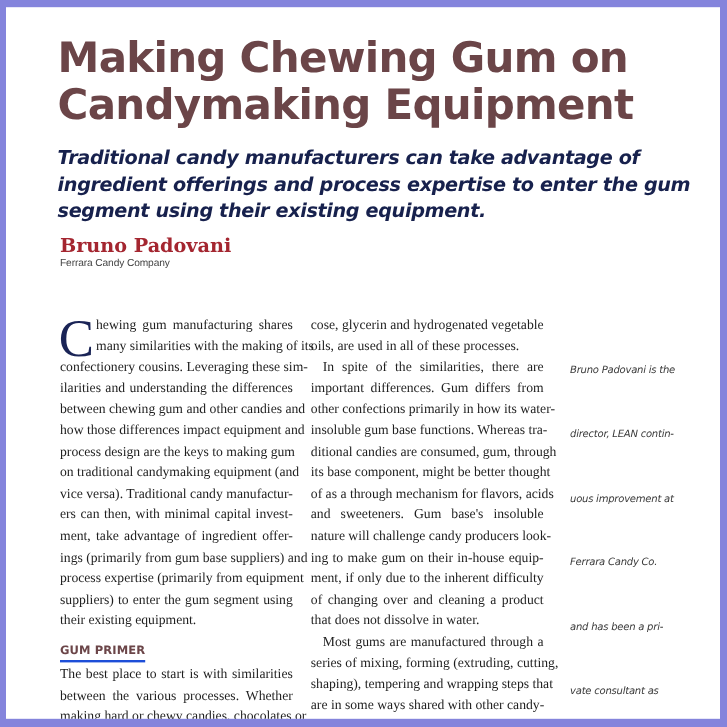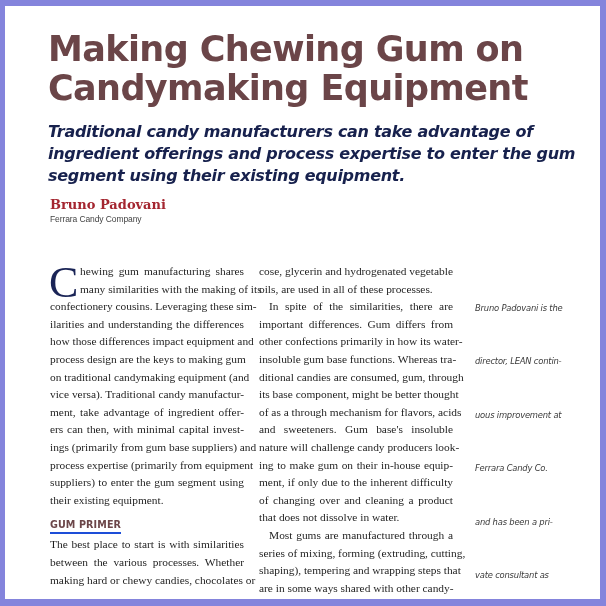--- a/index.html
+++ b/index.html
@@ -35,21 +35,21 @@
       letter-spacing: -0.3px;
       color: #17214d;
       white-space: nowrap;
     }
     .subtitle span { display: block; }
     .byline {
       position: absolute; left: 45px; top: 192px;
     }
     .author {
       font-family: "DejaVu Serif", serif;
-      font-weight: bold; font-size: 13px;
+      font-weight: bold; font-size: 16px;
       color: #a42630;
       line-height: 14px;
     }
     .company {
       font-family: "Liberation Sans", sans-serif;
       font-size: 8.5px; color: #444;
       line-height: 14px;
       letter-spacing: -0.1px;
     }
     .col {
@@ -116,26 +116,27 @@
     <div class="author">Bruno Padovani</div>
     <div class="company">Ferrara Candy Company</div>
   </div>
 
   <div class="col col1">
     <p>
       <span class="line dropcap-line dc-pad"><span class="dropcap">C</span><span>hewing gum manufacturing shares</span></span>
       <span class="line dc-pad">many similarities with the making of its</span>
       <span class="line">confectionery cousins. Leveraging these sim-</span>
       <span class="line">ilarities and understanding the differences</span>
+      <span class="line">between chewing gum and other candies and</span>
       <span class="line">how those differences impact equipment and</span>
       <span class="line">process design are the keys to making gum</span>
       <span class="line">on traditional candymaking equipment (and</span>
       <span class="line">vice versa). Traditional candy manufactur-</span>
+      <span class="line">ers can then, with minimal capital invest-</span>
       <span class="line">ment, take advantage of ingredient offer-</span>
-      <span class="line">ers can then, with minimal capital invest-</span>
       <span class="line">ings (primarily from gum base suppliers) and</span>
       <span class="line">process expertise (primarily from equipment</span>
       <span class="line">suppliers) to enter the gum segment using</span>
       <span class="line last">their existing equipment.</span>
     </p>
     <div class="section-head">GUM PRIMER</div>
     <p>
       <span class="line">The best place to start is with similarities</span>
       <span class="line">between the various processes. Whether</span>
       <span class="line">making hard or chewy candies, chocolates or</span>

